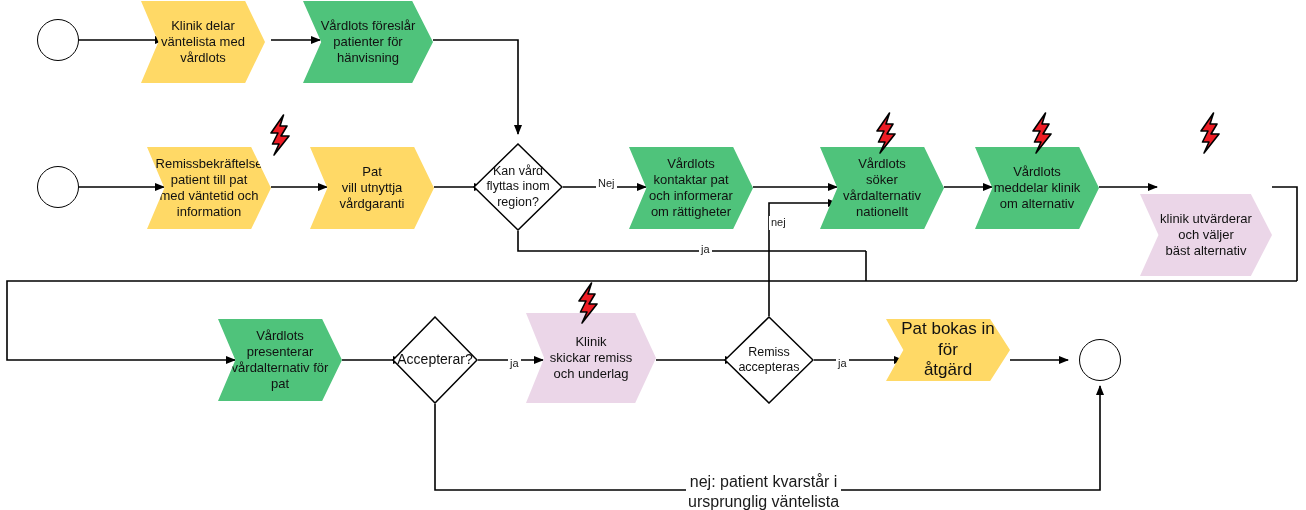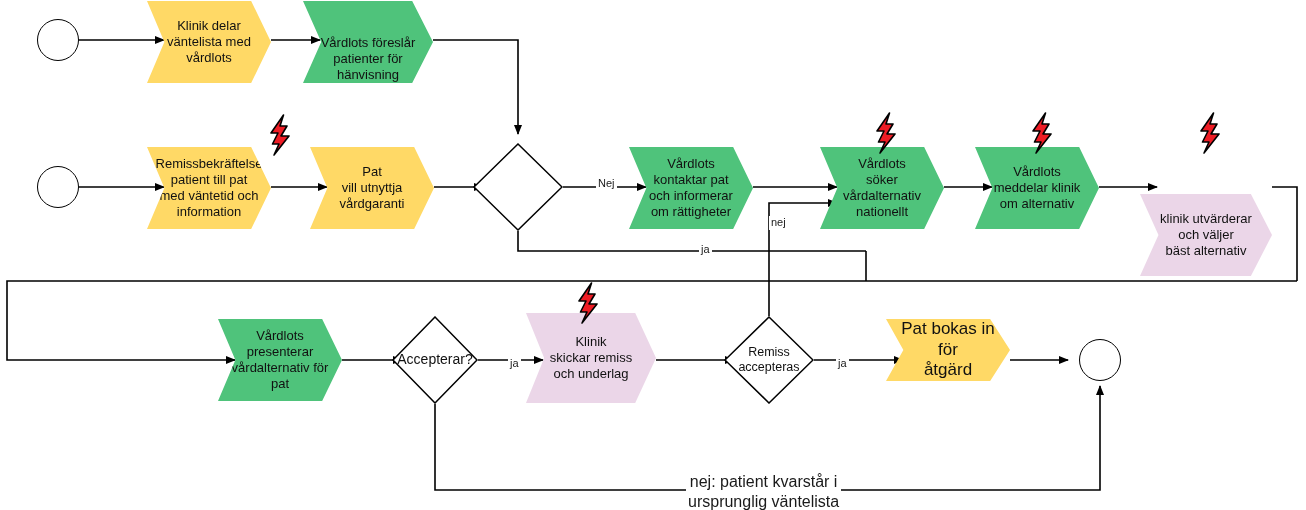--- a/index.html
+++ b/index.html
@@ -95,37 +95,39 @@
       <path d="M1010,360 L1068,360" marker-end="url(#arrow)"></path>
 
       <path d="M769,316 L769,203 L837,203" marker-end="url(#arrow)"></path>
 
       <path d="M435,404 L435,490 L1100,490 L1100,386" marker-end="url(#arrow)"></path>
     </g>
   </svg>
 
   <div id="nodes-layer">
       <div class="node" style="left: 37px; top: 19px; width: 42px; height: 42px; border: 1.5px solid rgb(0, 0, 0); border-radius: 50%; background: rgb(255, 255, 255);"></div>
-      <div class="node chevron" style="left: 147px; top: 1px; width: 124px; height: 82px; background: rgb(255, 217, 102); font-size: 13px;"><span class="lbl">Klinik delar
+      <div class="node chevron" style="left: 141px; top: 1px; width: 124px; height: 82px; background: rgb(255, 217, 102); font-size: 13px;"><span class="lbl">Klinik delar
 väntelista med
 vårdlots</span></div>
-      <div class="node chevron" style="left: 303px; top: 1px; width: 130px; height: 82px; background: rgb(79, 195, 123); font-size: 13px; align-items: flex-end;"><span class="lbl">Vårdlots föreslår
+      <div class="node chevron" style="left: 303px; top: 1px; width: 130px; height: 82px; background: rgb(79, 195, 123); font-size: 13px;"><span class="lbl">Vårdlots föreslår
 patienter för
 hänvisning</span></div>
       <div class="node" style="left: 37px; top: 166px; width: 42px; height: 42px; border: 1.5px solid rgb(0, 0, 0); border-radius: 50%; background: rgb(255, 255, 255);"></div>
       <div class="node chevron" style="left: 147px; top: 147px; width: 124px; height: 82px; background: rgb(255, 217, 102); font-size: 13px;"><span class="lbl">Remissbekräftelse
 patient till pat
 med väntetid och
 information</span></div>
       <div class="node chevron" style="left: 310px; top: 147px; width: 124px; height: 82px; background: rgb(255, 217, 102); font-size: 13px;"><span class="lbl">Pat
 vill utnyttja
 vårdgaranti</span></div>
       <div class="node" style="left: 473px; top: 143px; width: 90px; height: 88px; font-size: 12.5px;"><svg width="90" height="88" viewBox="0 0 90 88" style="position: absolute; left: 0px; top: 0px;">
           <polygon points="45,1 89,44 45,87 1,44" fill="#ffffff" stroke="#000000" stroke-width="1.5"></polygon>
-        </svg></div>
+        </svg><span class="lbl" style="font-size: 12.5px;">Kan vård
+flyttas inom
+region?</span></div>
       <div class="node chevron" style="left: 629px; top: 147px; width: 124px; height: 82px; background: rgb(79, 195, 123); font-size: 13px;"><span class="lbl">Vårdlots
 kontaktar pat
 och informerar
 om rättigheter</span></div>
       <div class="node chevron" style="left: 820px; top: 147px; width: 124px; height: 82px; background: rgb(79, 195, 123); font-size: 13px;"><span class="lbl">Vårdlots
 söker
 vårdalternativ
 nationellt</span></div>
       <div class="node chevron" style="left: 975px; top: 147px; width: 124px; height: 82px; background: rgb(79, 195, 123); font-size: 13px;"><span class="lbl">Vårdlots
 meddelar klinik

